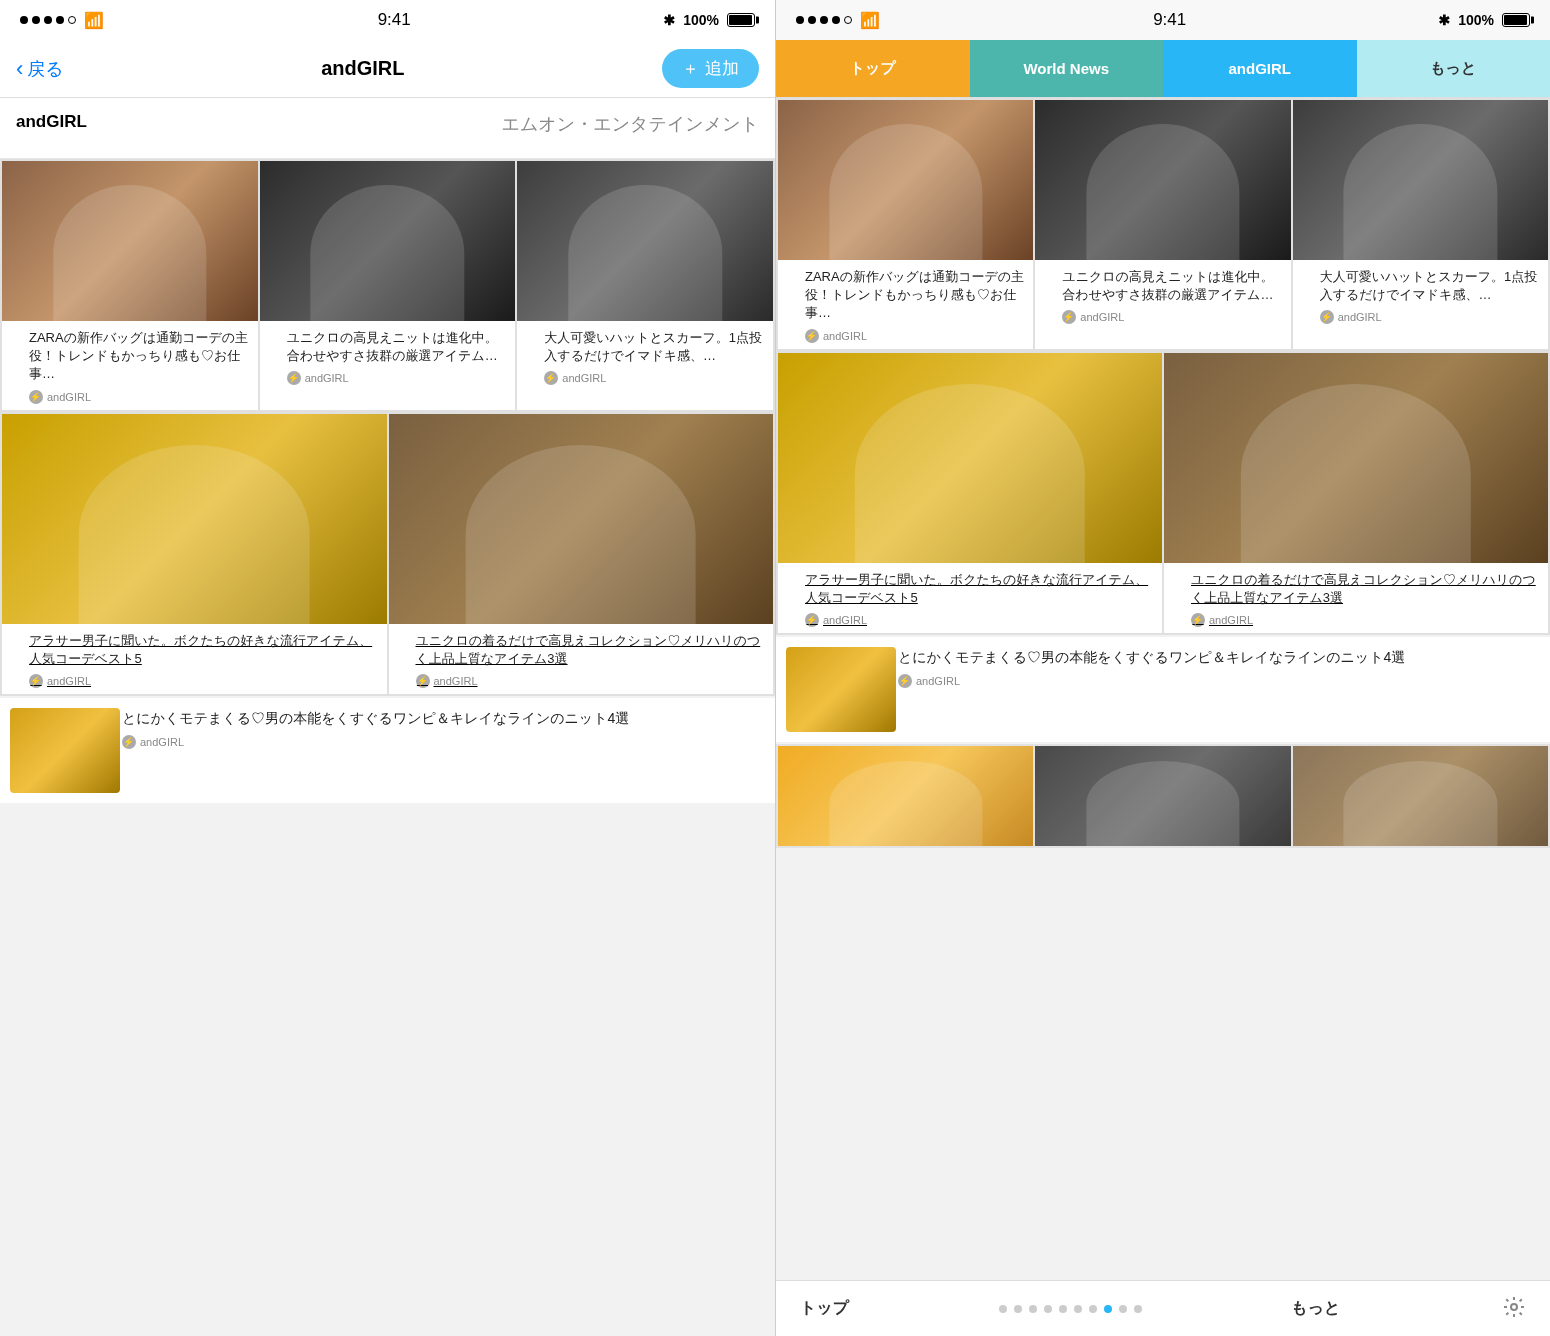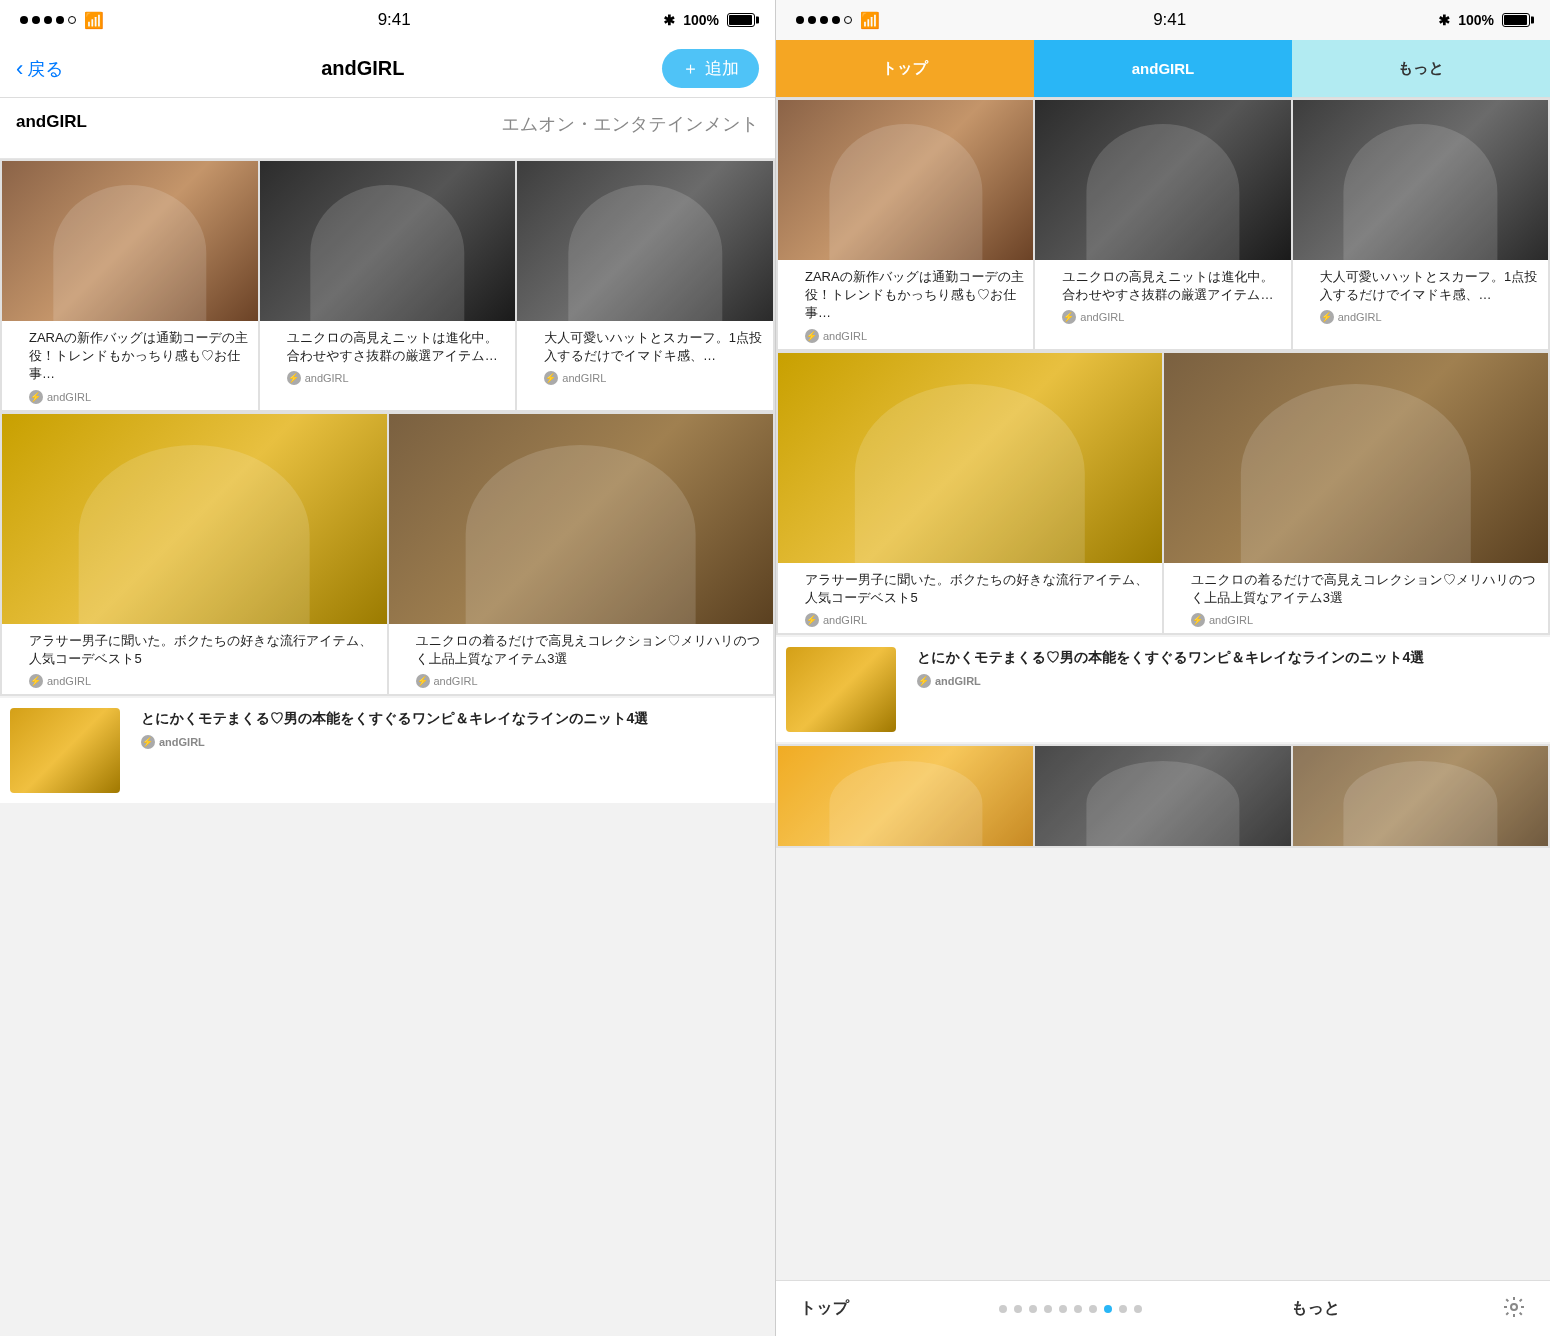--- a/index.html
+++ b/index.html
@@ -224,34 +224,34 @@
       color: white;
     }
 
     
     .articles-grid-2 {
       display: grid;
       grid-template-columns: repeat(2, 1fr);
       gap: 2px;
       background: #e0e0e0;
       padding: 2px 2px;
+      text-decoration: underline;
     }
 
     .articles-grid-2 .article-image {
       height: 210px;
     }
 
     
     .article-list-item {
       background: white;
       display: flex;
-      gap: 21px;
+      gap: 2px;
       padding: 10px;
       margin: 2px 0;
-      font-weight: bold;
     }
     .article-list-thumb {
       width: 110px;
       height: 85px;
       flex-shrink: 0;
       border-radius: 4px;
       overflow: hidden;
     }
     .article-list-content {
       flex: 1;
@@ -482,20 +482,23 @@
       <div class="battery-icon">
         <div class="battery-fill"></div>
       </div>
     </div>
   </div>
 
   <div class="tab-bar">
     <div class="tab-item tab-orange">
       <span>トップ</span>
     </div>
+    <div class="tab-item tab-green">
+      <span>World News</span>
+    </div>
     <div class="tab-item tab-blue-active">
       <span>andGIRL</span>
     </div>
     <div class="tab-item tab-light-blue">
       <span>もっと</span>
     </div>
   </div>
 
   <div class="articles-container">
 

